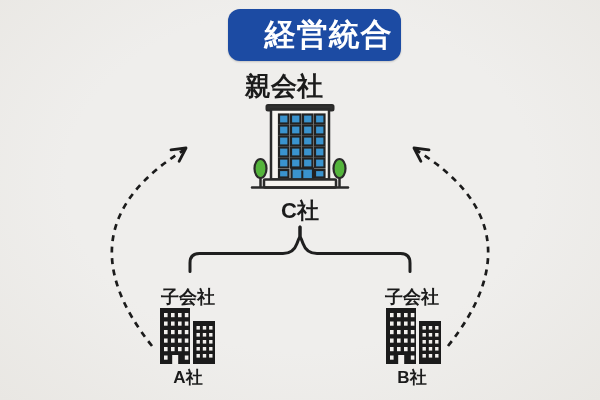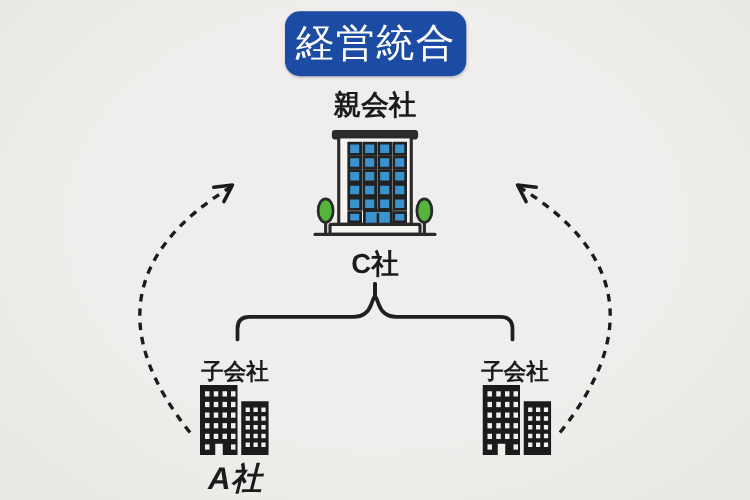--- a/index.html
+++ b/index.html
@@ -9,28 +9,29 @@
   }
   .canvas{
     position:relative;width:600px;height:400px;
     background:radial-gradient(ellipse at 50% 45%, #efeeec 55%, #e9e7e3 100%);
   }
   .abs{position:absolute;}
   .badge{
     left:228px;top:9px;width:145px;height:52px;
     background:#1c4ba3;border-radius:12px;
     display:flex;align-items:center;justify-content:center;
-    color:#ffffff;font-size:31px;font-weight:400;letter-spacing:1px;
+    color:#ffffff;font-size:31px;font-weight:700;letter-spacing:1px;
     box-shadow:0 1px 2px rgba(0,0,0,0.18);
+    padding-left:28px;
   }
   .lbl{color:#1b1b1b;font-weight:800;text-align:center;}
-  .parent-role{left:200px;top:69px;width:200px;font-size:22px;}
+  .parent-role{left:184px;top:69px;width:200px;font-size:26px;}
   .parent-name{left:200px;top:196px;width:200px;font-size:22px;}
   .sub-role{width:200px;font-size:18px;font-family:Liberation Serif, serif;}
-  .sub-name{width:200px;font-size:25px;font-style:italic;}
+  .sub-name{width:200px;font-size:17px;}
   .overlay{left:0;top:0;pointer-events:none;}
 </style>
 </head>
 <body>
 
 <div class="canvas">
 
   <div class="abs badge">
     <span>経営統合</span>
   </div>
@@ -187,14 +188,15 @@
         <rect x="42.8" y="32" width="3.4" height="3.6"></rect>
         <rect x="49.1" y="32" width="3.4" height="3.6"></rect>
       <rect x="36.5" y="39" width="3.4" height="3.6"></rect>
         <rect x="42.8" y="39" width="3.4" height="3.6"></rect>
         <rect x="49.1" y="39" width="3.4" height="3.6"></rect>
       <rect x="36.5" y="46" width="3.4" height="3.6"></rect>
         <rect x="42.8" y="46" width="3.4" height="3.6"></rect>
         <rect x="49.1" y="46" width="3.4" height="3.6"></rect>
     </g>
   </svg>
+  <div class="abs lbl sub-name" style="left:312px;top:366px;">B社</div>
 
 </div>
 
 </body></html>

